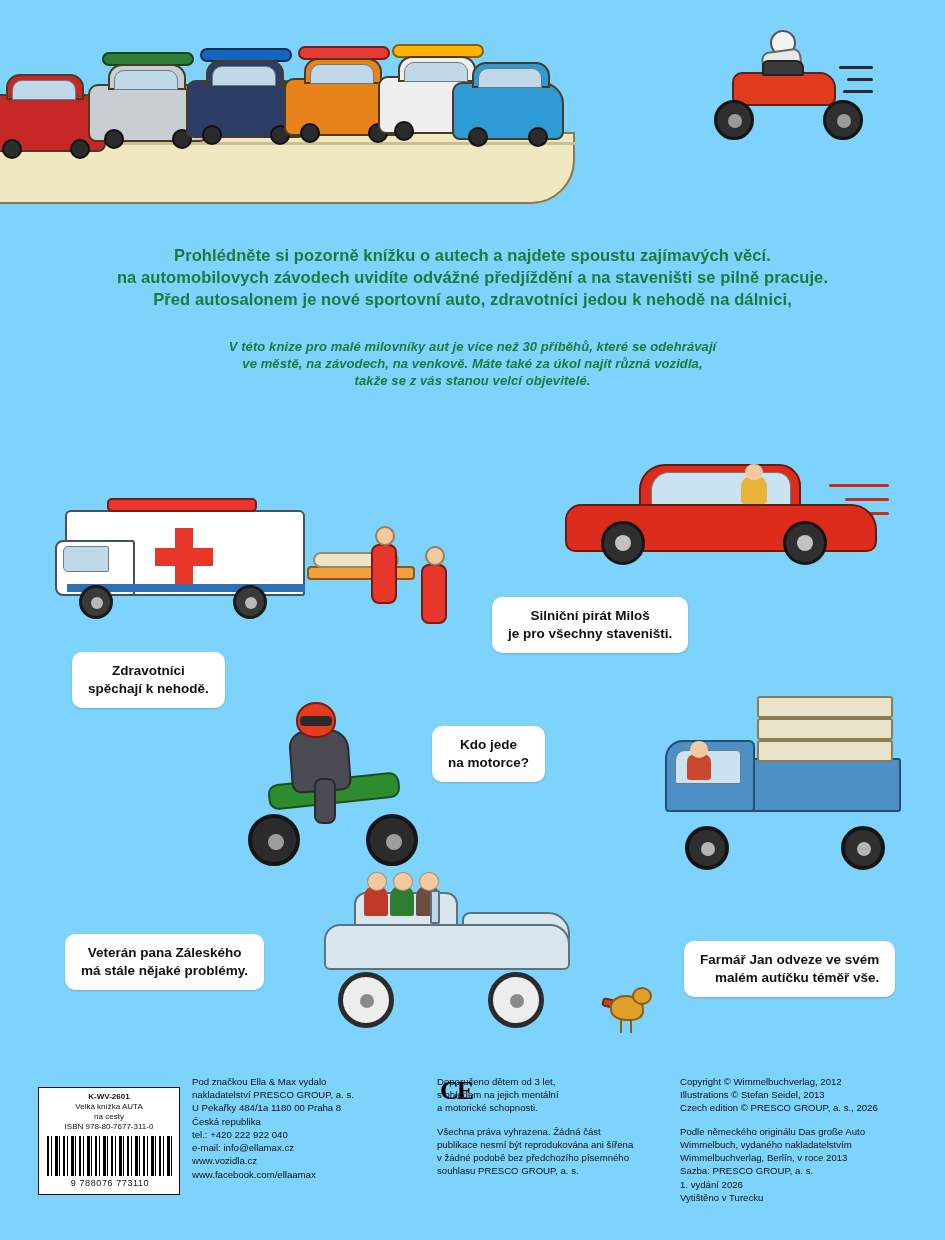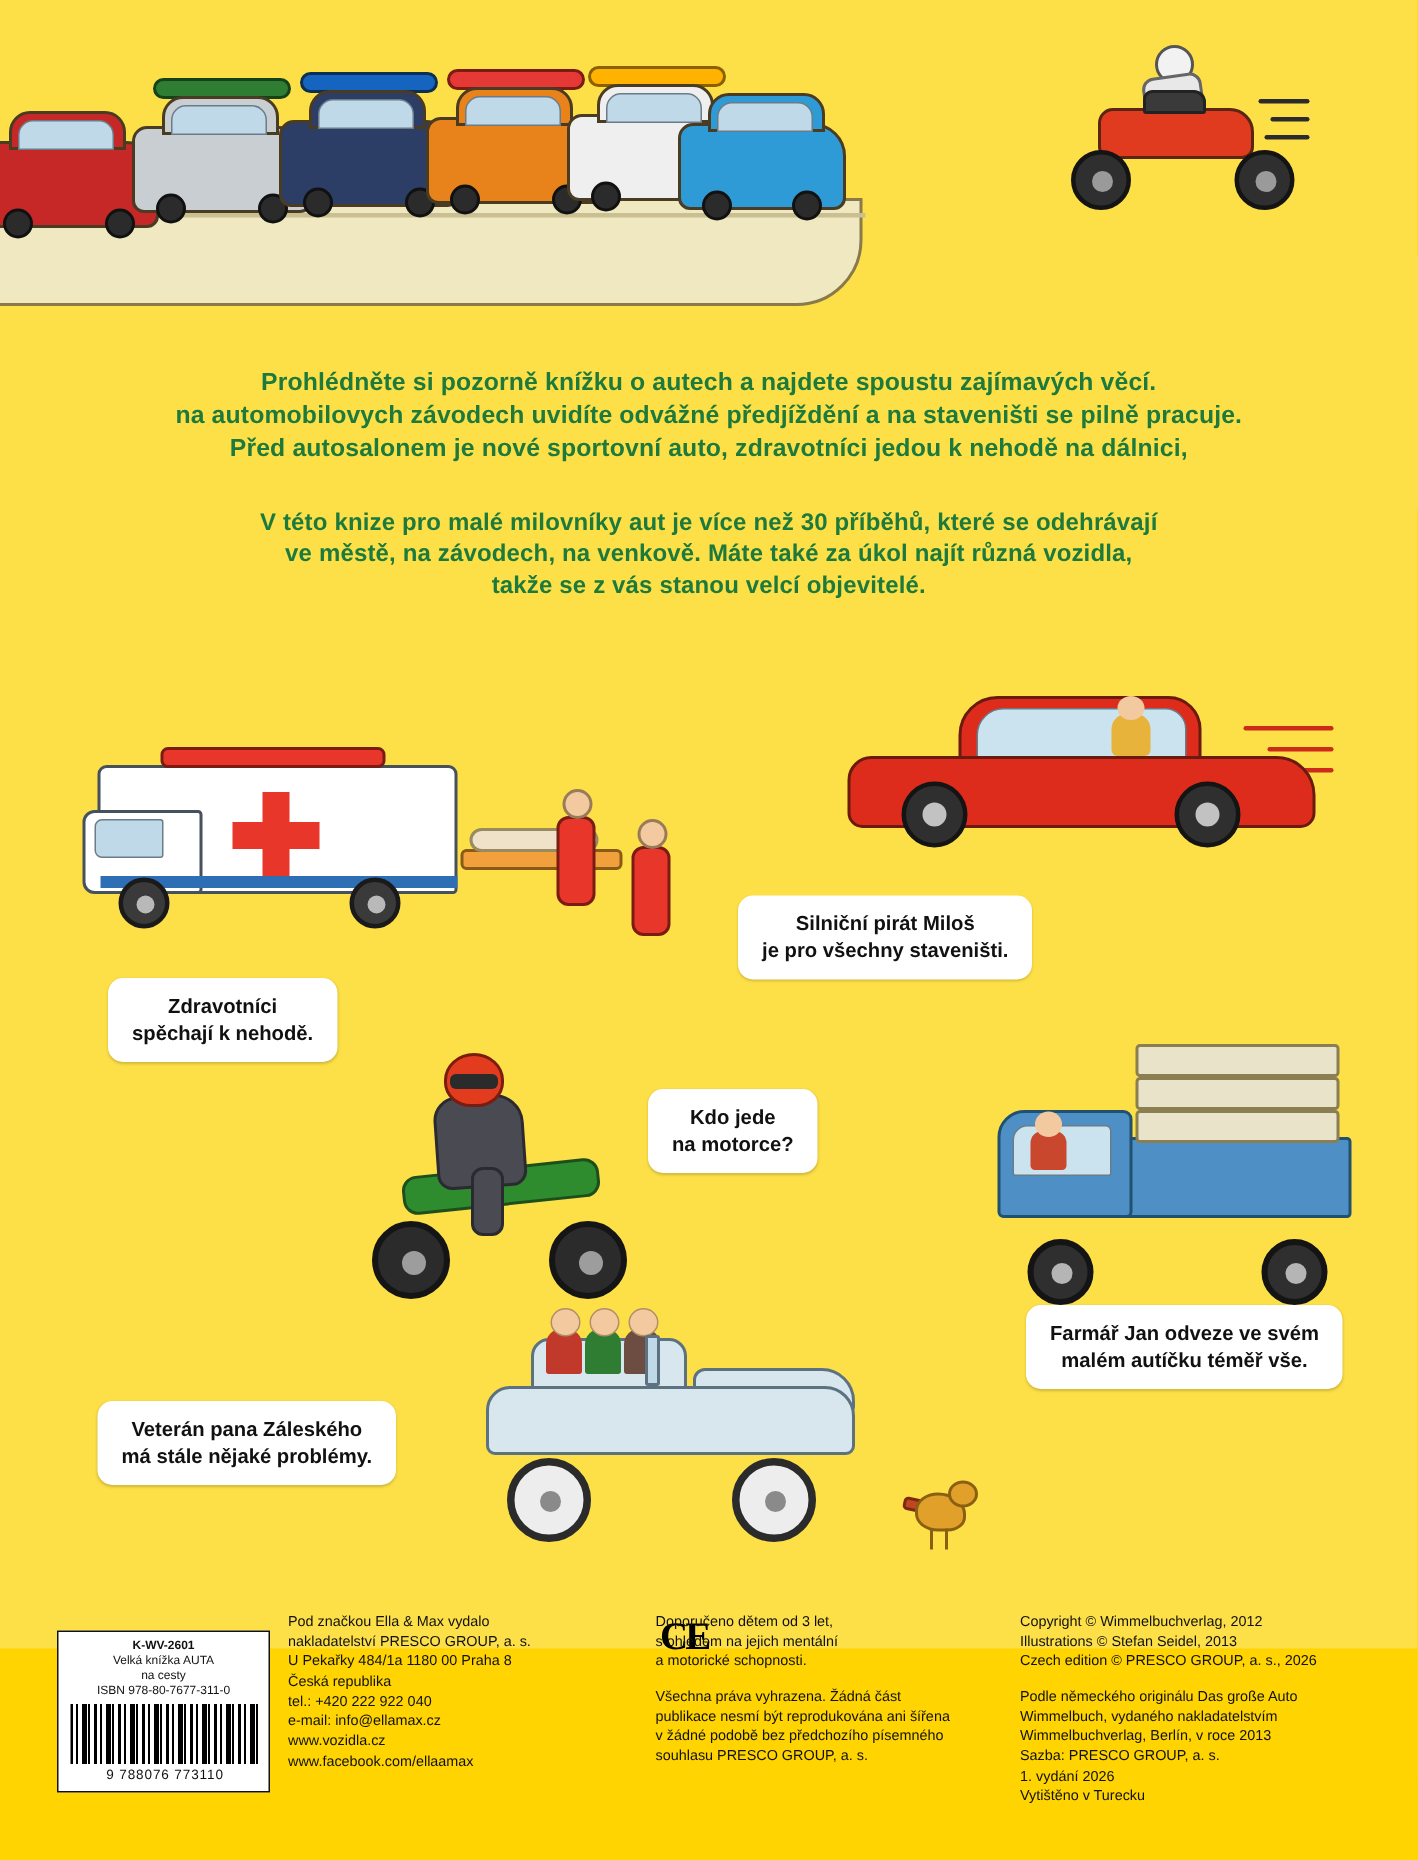--- a/index.html
+++ b/index.html
@@ -6,22 +6,22 @@
   html, body {
     width: 945px;
     height: 1240px;
     background: #FFD400;
     font-family: "Liberation Sans", sans-serif;
     overflow: hidden;
   }
   #page {
     position: relative;
     width: 945px;
-    height: 1099px;
-    background: #fde047;
+    height: 1240px;
+    background: #7dd3fc;
   }
 
   
   .top-band {
     position: absolute;
     left: 0; top: 0;
     width: 945px;
     height: 225px;
     overflow: hidden;
   }
@@ -148,42 +148,42 @@
   
   .blurb {
     position: absolute;
     left: 0; width: 945px;
     text-align: center;
     color: #1E7A3C;
     font-weight: bold;
     line-height: 1.32;
   }
   #blurb1 { top: 245px; font-size: 16.5px; letter-spacing: .1px; }
-  #blurb2 { top: 338px; font-size: 16px; letter-spacing: .1px; }
+  #blurb2 { top: 338px; font-size: 13px; letter-spacing: .1px; font-style: italic; }
   .blurb .line { display: block; }
 
   
   .callout {
     position: absolute;
     background: #FFFFFF;
     border-radius: 10px;
     padding: 10px 16px;
     text-align: center;
     font-size: 13.5px;
     font-weight: bold;
     color: #111;
     line-height: 1.35;
     box-shadow: 0 1px 2px rgba(0,0,0,.18);
   }
   .callout .line { display: block; white-space: nowrap; }
 
   #callout-ambulance { left: 72px; top: 652px; }
   #callout-redcar    { left: 492px; top: 597px; }
   #callout-motorbike { left: 432px; top: 726px; }
-  #callout-farmer    { left: 684px; top: 870px; }
+  #callout-farmer    { left: 684px; top: 941px; text-align: right; }
   #callout-veteran   { left: 65px; top: 934px; }
 
   
   .illus { position: absolute; }
 
   
   #ambulance { left: 55px; top: 500px; width: 380px; height: 135px; }
   #ambulance .box {
     position:absolute; left: 10px; top: 10px;
     width: 240px; height: 86px;

